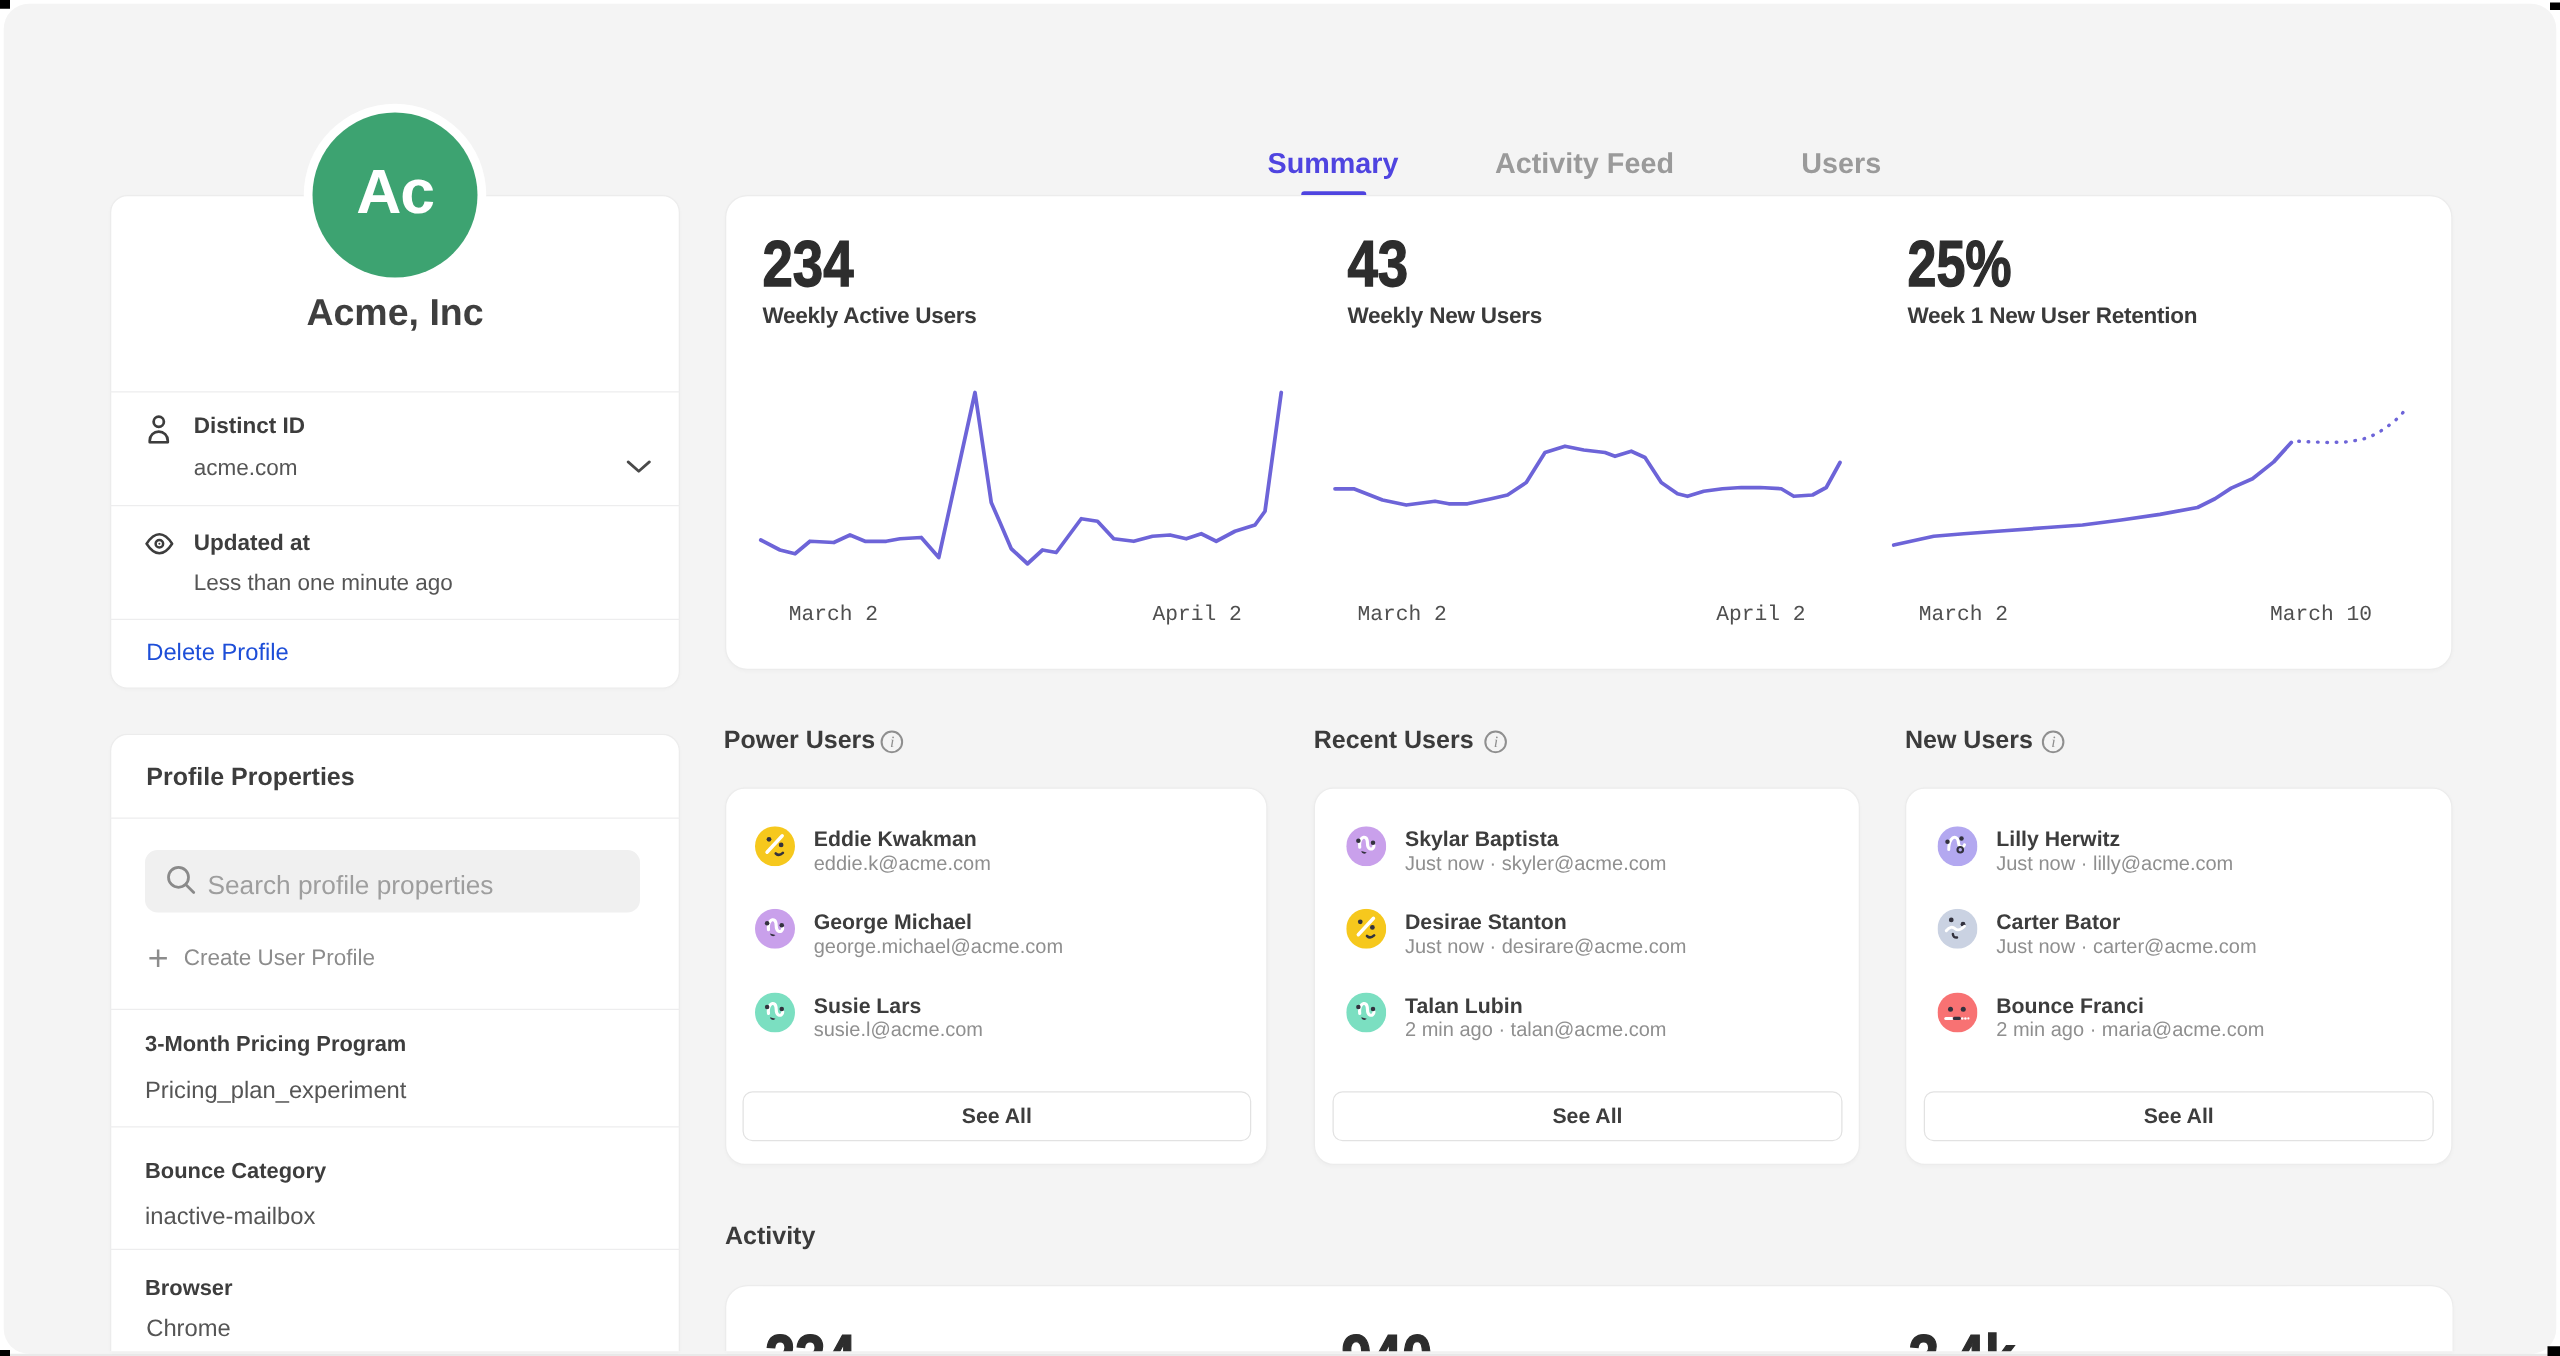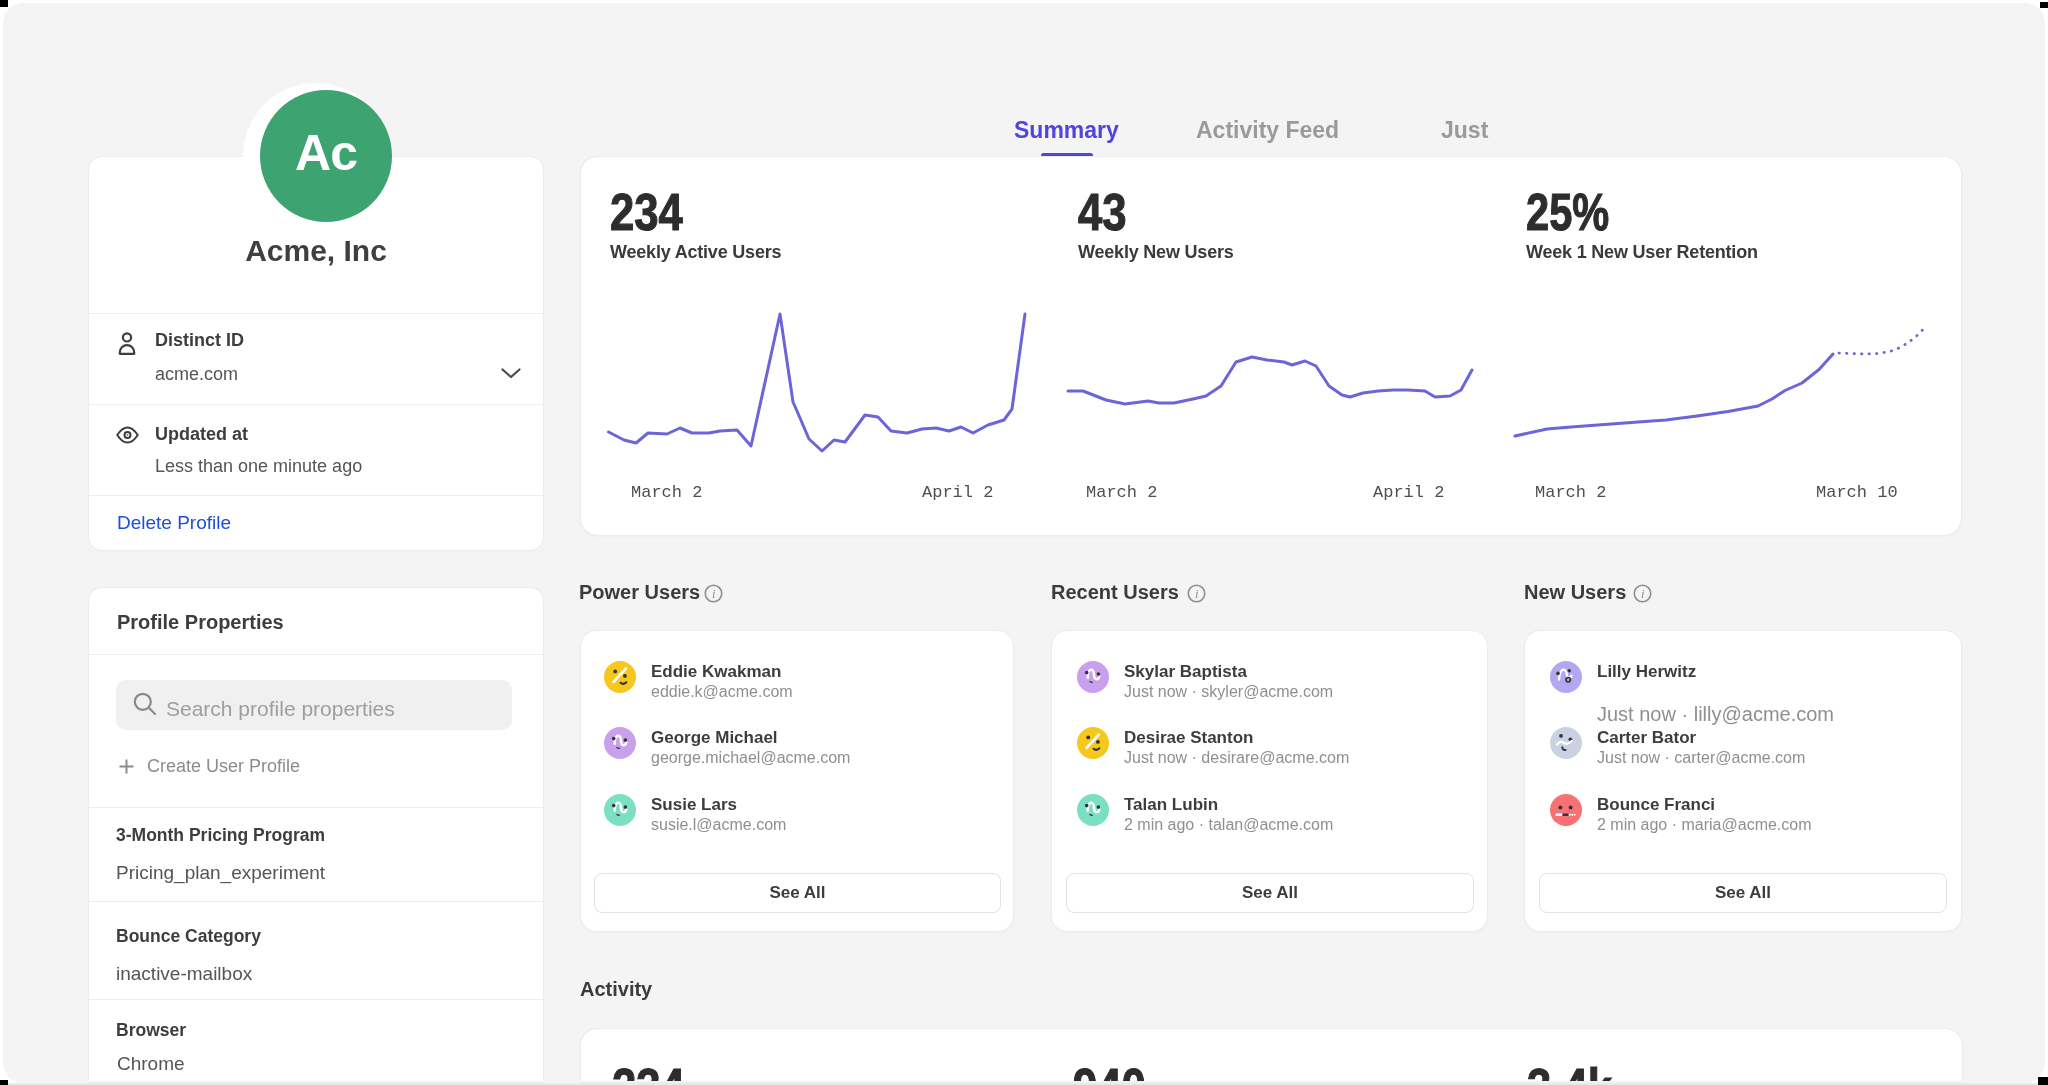--- a/index.html
+++ b/index.html
@@ -22,21 +22,21 @@
 <body>
 <div class="abs panel"></div>
 <div class="abs" style="left:0;top:1083px;width:2048px;height:2px;background:#e9e9e9;"></div>
 <div class="abs corner" style="left:0;top:0;width:8px;height:7px;"></div>
 <div class="abs corner" style="left:2040px;top:2px;width:8px;height:6px;"></div>
 <div class="abs corner" style="left:0;top:1080px;width:8px;height:5px;"></div>
 <div class="abs corner" style="left:2038px;top:1077px;width:10px;height:8px;"></div>
 
 <div class="abs card" style="left:88px;top:156px;width:456px;height:395px;"></div>
 <div class="abs" style="left:243px;top:83px;width:146px;height:146px;border-radius:50%;background:#fff;"></div>
-<div class="abs" style="left:260px;top:90px;width:132px;height:132px;border-radius:50%;background:#3da371;color:#fff;font-weight:bold;font-size:50px;letter-spacing:-1px;text-align:center;line-height:127px;">Ac</div>
+<div class="abs" style="left:250px;top:90px;width:132px;height:132px;border-radius:50%;background:#3da371;color:#fff;font-weight:bold;font-size:50px;letter-spacing:-1px;text-align:center;line-height:127px;">Ac</div>
 <div class="abs" style="left:88px;top:234px;width:456px;text-align:center;font-size:30px;font-weight:bold;color:#3f3f3f;">Acme, Inc</div>
 <div class="abs divider" style="left:88px;top:313px;width:456px;"></div>
 
 <svg class="abs" style="left:118px;top:332px;" width="18" height="23" viewBox="0 0 18 23" fill="none">
   <circle cx="9" cy="5.4" r="4.1" stroke="#3d3d3d" stroke-width="2.2"></circle>
   <path d="M1.8 21.8 L1.8 20.4 A7.2 7.2 0 0 1 16.2 20.4 L16.2 21.8 Z" stroke="#3d3d3d" stroke-width="2.2" stroke-linejoin="round"></path>
 </svg>
 <div class="abs b" style="left:155px;top:330px;font-size:18px;">Distinct ID</div>
 <div class="abs gray" style="left:155px;top:364px;font-size:18px;">acme.com</div>
 <svg class="abs" style="left:501px;top:368px;" width="20" height="11" viewBox="0 0 20 11" fill="none">
@@ -72,21 +72,21 @@
 <div class="abs gray" style="left:116px;top:862px;font-size:19px;">Pricing_plan_experiment</div>
 <div class="abs divider" style="left:88px;top:901px;width:456px;"></div>
 <div class="abs b" style="left:116px;top:926px;font-size:17.5px;">Bounce Category</div>
 <div class="abs gray" style="left:116px;top:963px;font-size:19px;">inactive-mailbox</div>
 <div class="abs divider" style="left:88px;top:999px;width:456px;"></div>
 <div class="abs b" style="left:116px;top:1020px;font-size:17.5px;">Browser</div>
 <div class="abs gray" style="left:117px;top:1053px;font-size:19px;">Chrome</div>
 
 <div class="abs" style="left:1014px;top:117px;font-size:23px;font-weight:bold;color:#4f44e0;">Summary</div>
 <div class="abs" style="left:1196px;top:117px;font-size:23px;font-weight:bold;color:#9a9a9a;">Activity Feed</div>
-<div class="abs" style="left:1441px;top:117px;font-size:23px;font-weight:bold;color:#9a9a9a;">Just</div>
+<div class="abs" style="left:1441px;top:117px;font-size:23px;font-weight:bold;color:#9a9a9a;">Users</div>
 <div class="abs" style="left:1041px;top:153px;width:52px;height:5px;border-radius:2.5px;background:#4f44e0;"></div>
 
 <div class="abs card" style="left:580px;top:156px;width:1382px;height:380px;border-radius:18px;"></div>
 <div class="abs num" style="left:610px;top:186px;">234</div>
 <div class="abs collab" style="left:610px;top:242px;">Weekly Active Users</div>
 <div class="abs num" style="left:1078px;top:186px;">43</div>
 <div class="abs collab" style="left:1078px;top:242px;">Weekly New Users</div>
 <div class="abs num" style="left:1526px;top:186px;transform:scaleX(0.8);">25%</div>
 <div class="abs collab" style="left:1526px;top:242px;">Week 1 New User Retention</div>
 
@@ -185,21 +185,21 @@
 
 <div class="abs card" style="left:1524px;top:630px;width:438px;height:302px;border-radius:16px;"></div>
 <svg class="abs" style="left:1550px;top:661px;" width="32" height="32" viewBox="0 0 32 32">
   <circle cx="16" cy="16" r="16" fill="#B3A8F0"></circle>
   <path d="M9 18.5 C9 11.5 12 7.6 15 9.2 C17.8 10.7 15.8 14.8 18 16.2 C19.6 17.2 21.2 16.4 21.6 14.8" stroke="#fff" stroke-width="2.4" fill="none" stroke-linecap="round"></path>
   <circle cx="8" cy="12.4" r="1.8" fill="#33323E"></circle>
   <circle cx="19.2" cy="9.8" r="1.8" fill="#33323E"></circle>
   <circle cx="18.2" cy="18.8" r="2.2" stroke="#33323E" stroke-width="1.7" fill="none"></circle>
 </svg>
 <div class="abs b" style="left:1597px;top:662px;font-size:17px;">Lilly Herwitz</div>
-<div class="abs lgray" style="left:1597px;top:683px;font-size:20px;margin-top:20px;">Just now · lilly@acme.com</div>
+<div class="abs lgray" style="left:1597px;top:683px;font-size:16px;">Just now · lilly@acme.com</div>
 <svg class="abs" style="left:1550px;top:727px;" width="32" height="32" viewBox="0 0 32 32">
   <circle cx="16" cy="16" r="16" fill="#CAD2E2"></circle>
   <circle cx="11" cy="8.9" r="1.9" fill="#33323E"></circle>
   <circle cx="20.4" cy="12.3" r="1.9" fill="#33323E"></circle>
   <path d="M7 17.6 C9.5 14.4 12 14.1 14 15.9 C16 17.7 18.6 17 21.6 14" stroke="#fff" stroke-width="2.3" fill="none" stroke-linecap="round"></path>
   <path d="M12.3 20.2 Q12.6 23.4 15.6 23" stroke="#33323E" stroke-width="2" fill="none" stroke-linecap="round"></path>
 </svg>
 <div class="abs b" style="left:1597px;top:728px;font-size:17px;">Carter Bator</div>
 <div class="abs lgray" style="left:1597px;top:749px;font-size:16px;">Just now · carter@acme.com</div>
 <svg class="abs" style="left:1550px;top:794px;" width="32" height="32" viewBox="0 0 32 32">

